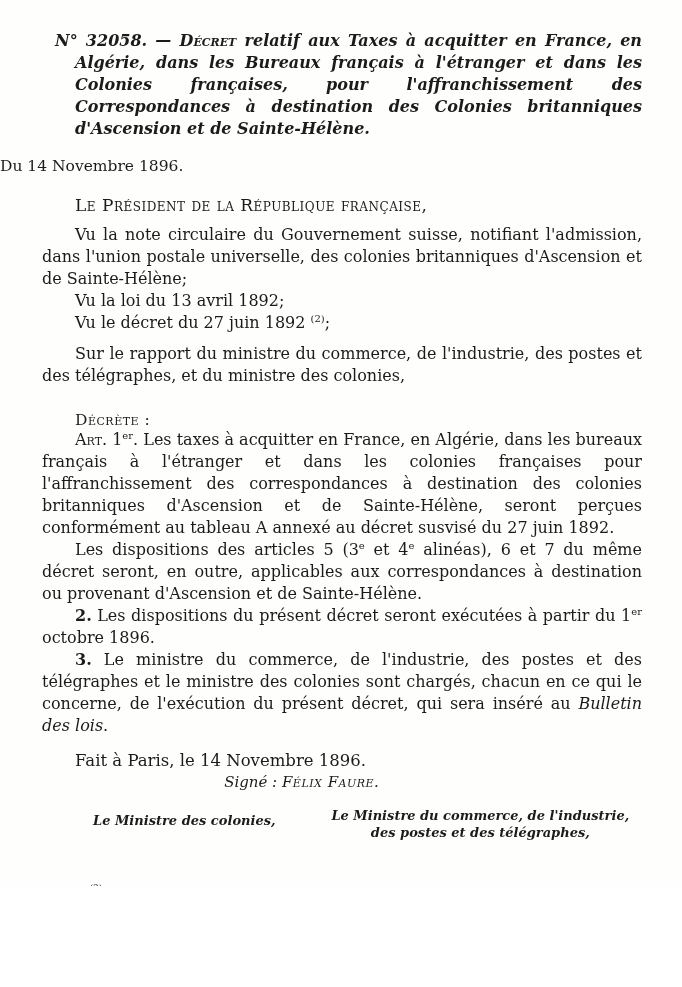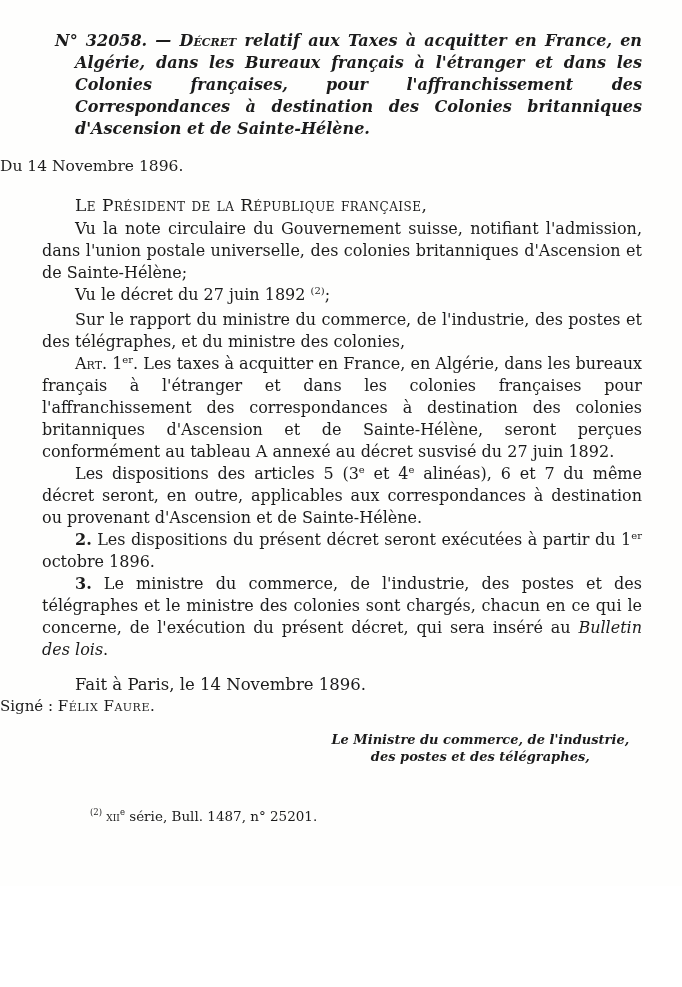--- a/index.html
+++ b/index.html
@@ -40,21 +40,21 @@
     font-size: 17px;
     letter-spacing: 0.5px;
   }
   p.body-par {
     margin: 0 40px 0 42px;
     text-indent: 33px;
     font-size: 16px;
     line-height: 22px;
     text-align: justify;
   }
-  p.first-after { margin-top: 3px; }
+  p.first-after { margin-top: 9px; }
   .decrete {
     margin: 24px 40px 0 42px;
     text-indent: 33px;
     font-variant: small-caps;
     font-size: 15.5px;
     letter-spacing: 0.5px;
   }
   .art-lead { margin-top: 28px; }
   .art-spaced { margin-top: 10px; }
   .artnum { font-weight: bold; }
@@ -62,22 +62,23 @@
   sup.sp { font-size: 10px; line-height: 0; }
   .it { font-style: italic; }
   
   .fait {
     margin: 14px 40px 0 42px;
     text-indent: 33px;
     font-size: 16.5px;
   }
   .sig-president {
     margin: 3px 79px 0 0;
-    text-align: left;
+    text-align: center;
     font-size: 15px;
+    font-style: italic;
   }
   .sig-name { font-variant: small-caps; letter-spacing: 0.5px; }
   .sig-row {
     display: flex;
     margin: 16px 30px 0 60px;
   }
   .sig-col { text-align: center; }
   .sig-col-left  { width: 42%; padding-top: 5px; }
   .sig-col-right { width: 58%; }
   .minister-title {
@@ -100,39 +101,42 @@
 
 <div class="page">
 
   <p class="header-title"><span>N° 32058. — </span><span class="smallcaps">Décret</span><span> relatif aux Taxes à acquitter en France, en Algérie, dans les Bureaux français à l'étranger et dans les Colonies françaises, pour l'affranchissement des Correspondances à destination des Colonies britanniques d'Ascension et de Sainte-Hélène.</span></p>
 
   <p class="date-line">Du 14 Novembre 1896.</p>
 
   <p class="opening">Le Président de la République française,</p>
 
   <p class="body-par first-after">Vu la note circulaire du Gouvernement suisse, notifiant l'admission, dans l'union postale universelle, des colonies britanniques d'Ascension et de Sainte-Hélène;</p>
+  <p class="body-par">Vu la loi du 13 avril 1892;</p>
   <p class="body-par"><span>Vu le décret du 27 juin 1892</span> <sup class="sp">(2)</sup><span>;</span></p>
   <p class="body-par first-after">Sur le rapport du ministre du commerce, de l'industrie, des postes et des télégraphes, et du ministre des colonies,</p>
 
+  <p class="decrete">Décrète :</p>
 
   <p class="body-par art-lead"><span class="art-label">Art. 1</span><sup class="sp">er</sup><span>. Les taxes à acquitter en France, en Algérie, dans les bureaux français à l'étranger et dans les colonies françaises pour l'affranchissement des correspondances à destination des colonies britanniques d'Ascension et de Sainte-Hélène, seront perçues conformément au tableau A annexé au décret susvisé du 27 juin 1892.</span></p>
 
 
   <p class="body-par"><span>Les dispositions des articles 5 (3</span><sup class="sp">e</sup><span> et 4</span><sup class="sp">e</sup><span> alinéas), 6 et 7 du même décret seront, en outre, applicables aux correspondances à destination ou provenant d'Ascension et de Sainte-Hélène.</span></p>
 
   <p class="body-par art-spaced"><span class="artnum">2.</span><span> Les dispositions du présent décret seront exécutées à partir du 1</span><sup class="sp">er</sup><span> octobre 1896.</span></p>
 
   <p class="body-par art-spaced"><span class="artnum">3.</span><span> Le ministre du commerce, de l'industrie, des postes et des télégraphes et le ministre des colonies sont chargés, chacun en ce qui le concerne, de l'exécution du présent décret, qui sera inséré au </span><span class="it">Bulletin des lois</span><span>.</span></p>
 
   <p class="fait">Fait à Paris, le 14 Novembre 1896.</p>
 
   <p class="sig-president"><span>Signé : </span><span class="sig-name">Félix Faure</span><span>.</span></p>
 
   <div class="sig-row">
     <div class="sig-col sig-col-left">
+      <div class="minister-title">Le Ministre des colonies,</div>
     </div>
     <div class="sig-col sig-col-right">
       <div class="minister-title">Le Ministre du commerce, de l'industrie,</div>
       <div class="minister-title">des postes et des télégraphes,</div>
     </div>
   </div>
 
   <p class="footnote"><sup>(2)</sup> <span class="fn-roman">xii</span><sup>e</sup><span> série, Bull. 1487, n° 25201.</span></p>
 
 </div>

